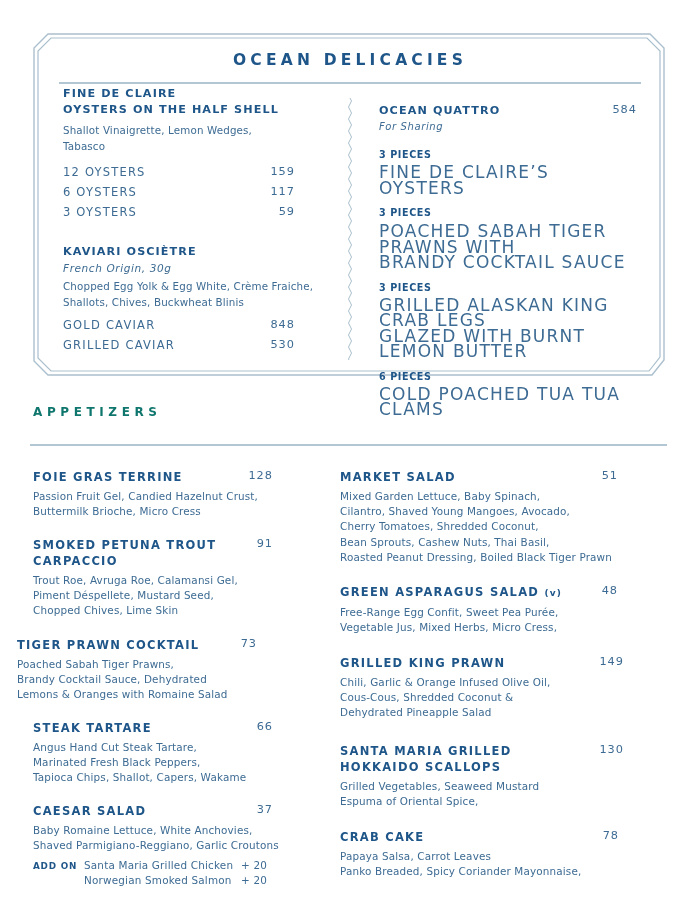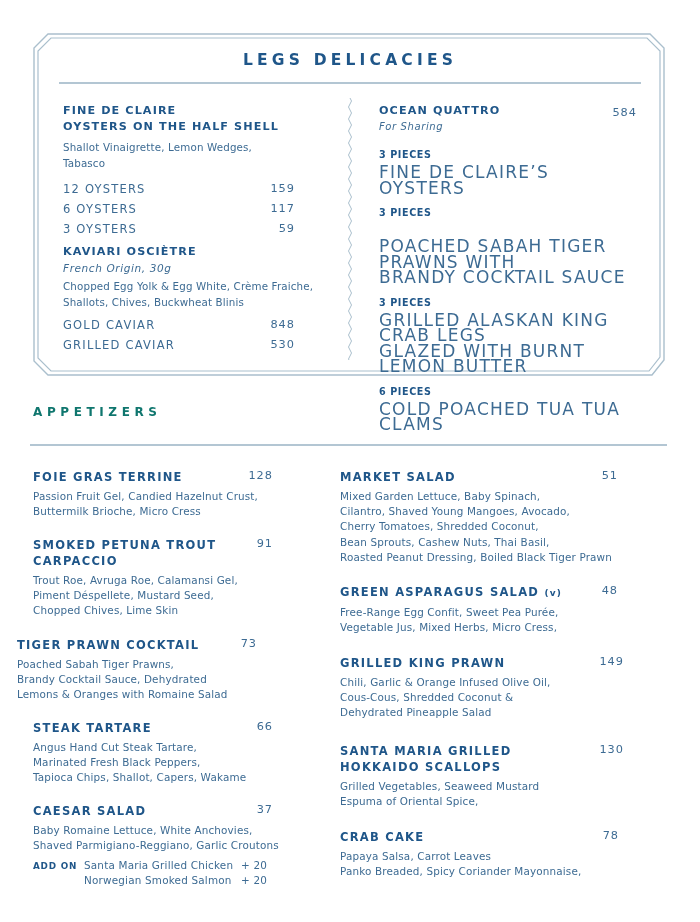--- a/index.html
+++ b/index.html
@@ -43,28 +43,28 @@
     .addon-list .name { width: 157px; }
   </style>
 </head>
 <body>
 
 <svg class="frame-svg" viewBox="0 0 700 400">
   <path d="M48,34 L650,34 L664,48 L664,360 L652,375 L48,375 L34,361 L34,48 Z" fill="none" stroke="#aabfcd" stroke-width="1.4"></path>
   <path d="M51,38 L647,38 L660,51 L660,357 L649,371 L51,371 L38,358 L38,51 Z" fill="none" stroke="#aabfcd" stroke-width="1.2"></path>
 </svg>
 
-<div class="ocean-title">LEGS DELICACIES</div>
+<div class="ocean-title">OCEAN DELICACIES</div>
 <div class="ocean-rule"></div>
 
 <svg class="wavy" viewBox="0 0 12 262">
   <path d="M6,0 q3,3 0,6 q-3,3 0,6 q3,3 0,6 q-3,3 0,6 q3,3 0,6 q-3,3 0,6 q3,3 0,6 q-3,3 0,6 q3,3 0,6 q-3,3 0,6 q3,3 0,6 q-3,3 0,6 q3,3 0,6 q-3,3 0,6 q3,3 0,6 q-3,3 0,6 q3,3 0,6 q-3,3 0,6 q3,3 0,6 q-3,3 0,6 q3,3 0,6 q-3,3 0,6 q3,3 0,6 q-3,3 0,6 q3,3 0,6 q-3,3 0,6 q3,3 0,6 q-3,3 0,6 q3,3 0,6 q-3,3 0,6 q3,3 0,6 q-3,3 0,6 q3,3 0,6 q-3,3 0,6 q3,3 0,6 q-3,3 0,6 q3,3 0,6 q-3,3 0,6 q3,3 0,6 q-3,3 0,6 q3,3 0,6 q-3,3 0,6 q3,3 0,6 q-3,3 0,6" fill="none" stroke="#aabfcd" stroke-width="1"></path>
 </svg>
 
-<div class="col" style="left:63px; top:103px; width:232px;">
+<div class="col" style="left:63px; top:86px; width:232px;">
   <div class="h-item">FINE DE CLAIRE</div>
   <div class="h-item">OYSTERS ON THE HALF SHELL</div>
   <div class="desc" style="margin-top:5px;">Shallot Vinaigrette, Lemon Wedges, Tabasco</div>
   <div style="margin-top:8px;">
     <div class="row">
         <span>12 OYSTERS</span>
         <span class="price">159</span>
       </div>
     <div class="row">
         <span>6 OYSTERS</span>
@@ -88,33 +88,33 @@
         <span class="price">848</span>
       </div>
     <div class="row">
         <span>GRILLED CAVIAR</span>
         <span class="price">530</span>
       </div>
   </div>
 </div>
 
 <div class="col" style="left:379px; top:103px; width:258px;">
-  <div style="display:flex; justify-content:space-between;align-items:flex-end;">
+  <div style="display:flex; justify-content:space-between;">
     <span class="h-item">OCEAN QUATTRO</span>
     <span class="price">584</span>
   </div>
   <div class="italic" style="font-size:10px;">For Sharing</div>
 
   <div style="margin-top:13px;">
     <div class="pieces">3 PIECES</div>
     <div class="caps" style="margin-top:3px;">FINE DE CLAIRE’S OYSTERS</div>
   </div>
   <div style="margin-top:10px;">
     <div class="pieces">3 PIECES</div>
-    <div class="caps" style="margin-top:19px;">POACHED SABAH TIGER PRAWNS WITH</div>
+    <div class="caps" style="margin-top:4px;">POACHED SABAH TIGER PRAWNS WITH</div>
     <div class="caps">BRANDY COCKTAIL SAUCE</div>
   </div>
   <div style="margin-top:10px;">
     <div class="pieces">3 PIECES</div>
     <div class="caps" style="margin-top:3px;">GRILLED ALASKAN KING CRAB LEGS</div>
     <div class="caps">GLAZED WITH BURNT LEMON BUTTER</div>
   </div>
   <div style="margin-top:10px;">
     <div class="pieces">6 PIECES</div>
     <div class="caps" style="margin-top:3px;">COLD POACHED TUA TUA CLAMS</div>

